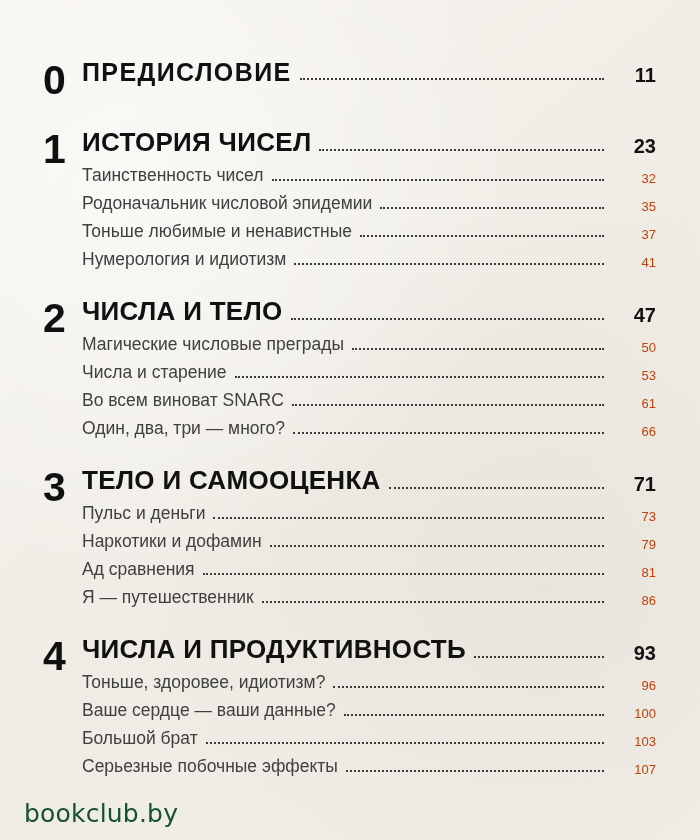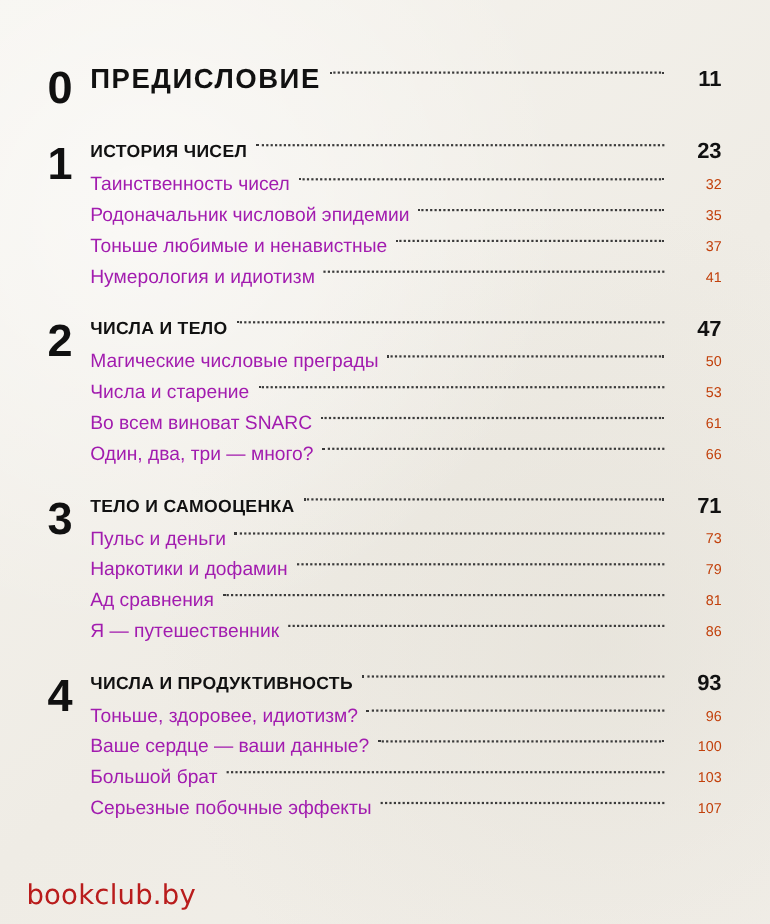--- a/index.html
+++ b/index.html
@@ -46,21 +46,21 @@
     color: #101010;
     padding-top: 2px;
     letter-spacing: -1px;
   }
   .chapter-body {
     flex: 1 1 auto;
     min-width: 0;
   }
   .row {
     display: flex;
-    align-items: center;
+    align-items: flex-end;
     width: 100%;
   }
   .row-title {
     white-space: nowrap;
     flex: 0 0 auto;
   }
   .dots {
     flex: 1 1 auto;
     margin: 0 8px;
     border-bottom: 2px dotted #3a3a3a;
@@ -68,42 +68,42 @@
     min-width: 14px;
     height: 0;
   }
   .row-page {
     flex: 0 0 auto;
     text-align: right;
     white-space: nowrap;
   }
   
   .row.main .row-title {
-    font-size: 16px;
+    font-size: 26px;
     font-weight: bold;
     letter-spacing: 0.3px;
     color: #111;
   }
   .row.main .row-page {
     font-size: 20px;
     font-weight: bold;
     color: #111;
     min-width: 44px;
   }
   .row.main .dots {
     border-bottom-width: 2.5px;
     transform: translateY(-7px);
   }
   
   .row.sub {
     margin-top: 7px;
   }
   .row.sub .row-title {
     font-size: 17.5px;
-    color: #a21caf;
+    color: #404040;
   }
   .row.sub .row-page {
     font-size: 13px;
     color: #c2410c;
     min-width: 44px;
   }
   .row.sub .dots {
     border-bottom-width: 2px;
     transform: translateY(-5px);
   }
@@ -112,21 +112,21 @@
     letter-spacing: 1.4px;
   }
   .chapter.zero .chapter-number {
     font-size: 41px;
   }
   .watermark {
     position: absolute;
     left: 24px;
     bottom: 12px;
     font-size: 25px;
-    color: #b91c1c;
+    color: #14532d;
     letter-spacing: 0.2px;
     font-family: "DejaVu Sans", sans-serif;
     font-weight: 500;
     user-select: none;
   }
 </style>
 </head>
 <body>
 
 <div class="paper-texture"></div>

